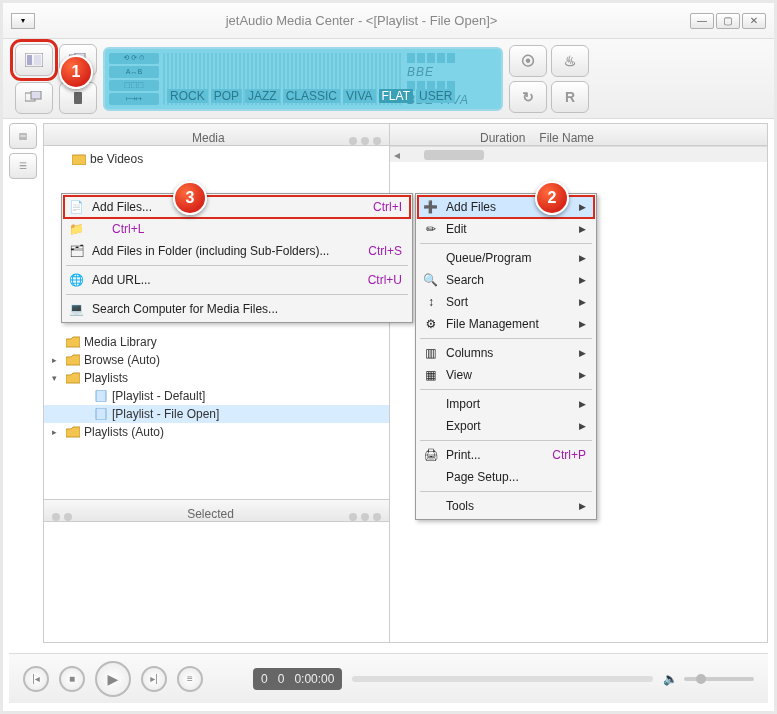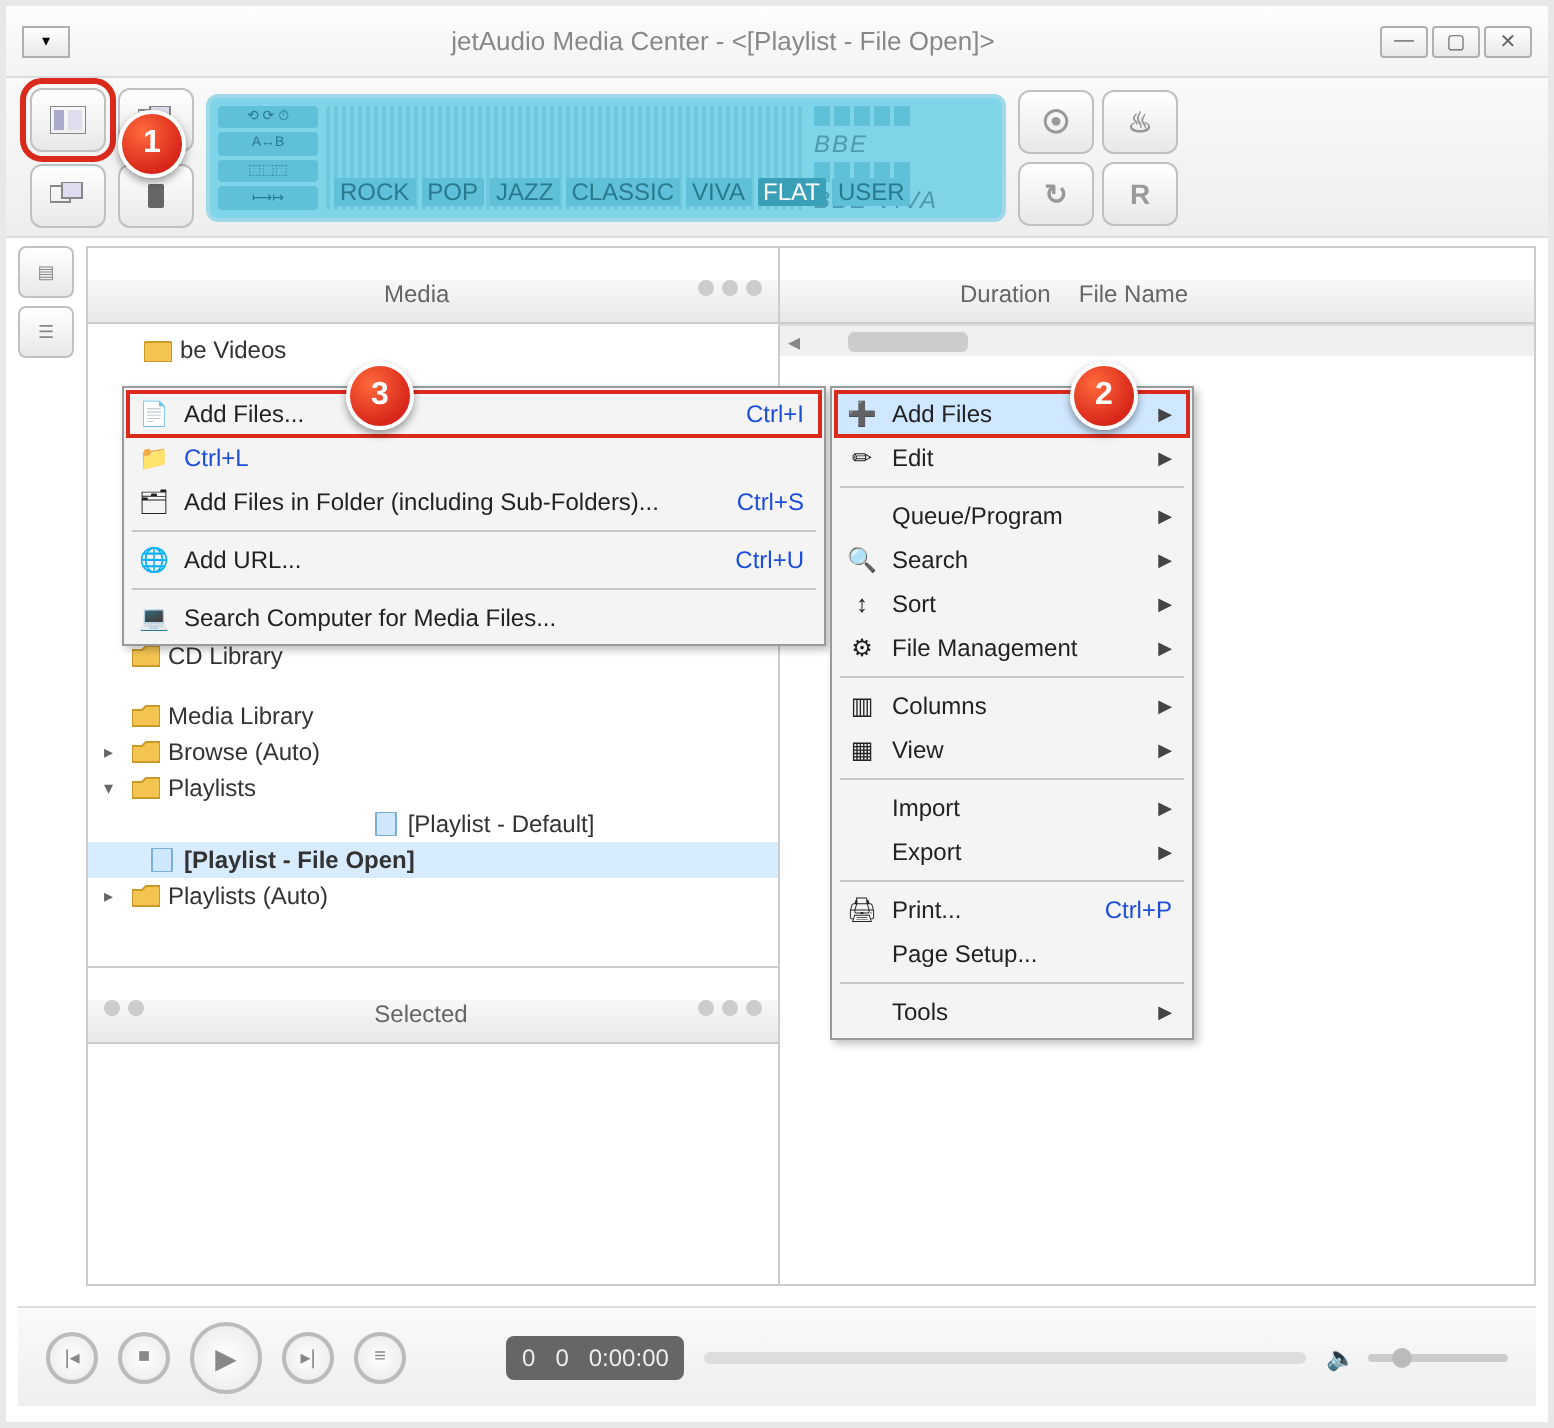--- a/index.html
+++ b/index.html
@@ -34,21 +34,21 @@
 .circle-btn { width: 38px; height: 32px; border: 1px solid #c0c0c0; border-radius: 6px; background: linear-gradient(#fff,#e8e8e8); display: flex; align-items: center; justify-content: center; color: #999; font-size: 14px; font-weight: bold; }
 
 
 .main-split { position: absolute; top: 120px; left: 40px; right: 6px; bottom: 68px; display: flex; }
 .left-rail { position: absolute; top: 120px; left: 6px; width: 30px; display: flex; flex-direction: column; gap: 4px; }
 .rail-btn { width: 28px; height: 26px; border: 1px solid #c0c0c0; border-radius: 4px; background: linear-gradient(#fff,#e8e8e8); display: flex; align-items: center; justify-content: center; font-size: 9px; color: #888; }
 
 .pane-left { width: 347px; display: flex; flex-direction: column; border: 1px solid #ccc; }
 .pane-right { flex: 1; border: 1px solid #ccc; border-left: none; position: relative; }
 
-.pane-header { height: 22px; background: linear-gradient(#f8f8f8,#e8e8e8); border-bottom: 1px solid #ccc; display: flex; align-items: flex-start; padding: 0 8px; color: #666; font-size: 11px; position: relative; margin-top: 16px; }
+.pane-header { height: 22px; background: linear-gradient(#f8f8f8,#e8e8e8); border-bottom: 1px solid #ccc; display: flex; align-items: flex-end; padding: 0 8px; color: #666; font-size: 11px; position: relative; }
 .pane-header .ctrls { margin-left: auto; display: flex; gap: 4px; }
 .pane-header .ctrls span { width: 8px; height: 8px; border-radius: 50%; background: #ccc; }
 .list-body { flex: 1; background: #fff; overflow: hidden; }
 
 
 .tree { padding: 4px 0; }
 .tree-item { display: flex; align-items: center; height: 18px; padding-left: 8px; gap: 4px; color: #333; cursor: default; }
 .tree-item.selected { background: #d8ecff; }
 .tree-arrow { width: 10px; font-size: 9px; color: #666; }
 .tree-icon { width: 14px; height: 12px; }
@@ -57,21 +57,21 @@
 .selected-pane { border-top: 1px solid #ccc; }
 .selected-body { height: 120px; background: #fff; }
 
 
 .ctx-menu { position: absolute; background: #f4f4f4; border: 1px solid #9a9a9a; box-shadow: 2px 2px 4px rgba(0,0,0,0.25); padding: 2px; }
 .ctx-menu .item { height: 22px; display: flex; align-items: center; padding: 0 8px 0 4px; gap: 6px; color: #222; white-space: nowrap; }
 .ctx-menu .item:hover, .ctx-menu .item.hover { background: #d0e8ff; }
 .ctx-menu .item.highlighted { outline: 2px solid #d92a1c; outline-offset: -1px; }
 .ctx-menu .icon-slot { width: 18px; height: 18px; display: flex; align-items: center; justify-content: center; }
 .ctx-menu .label { flex: 1; }
-.ctx-menu .shortcut { color: #1d4ed8; }
+.ctx-menu .shortcut { color: #a21caf; margin-left: 20px; }
 .ctx-menu .arrow { color: #444; margin-left: 20px; font-size: 9px; }
 .ctx-menu .sep { height: 1px; background: #c8c8c8; margin: 3px 2px; }
 
 
 .playback { position: absolute; left: 6px; right: 6px; bottom: 8px; height: 50px; background: linear-gradient(#fafafa,#eee); border-top: 1px solid #ddd; display: flex; align-items: center; padding: 0 14px; gap: 10px; }
 .play-btn { width: 26px; height: 26px; border: 2px solid #bbb; border-radius: 50%; background: radial-gradient(#fff,#e8e8e8); display: flex; align-items: center; justify-content: center; color: #888; font-size: 10px; }
 .play-btn.big { width: 36px; height: 36px; font-size: 14px; }
 .time-display { background: #666; color: #eee; border-radius: 4px; padding: 4px 8px; display: flex; gap: 10px; font-family: monospace; font-size: 11px; }
 .prog-track { flex: 1; height: 6px; background: #ddd; border-radius: 3px; position: relative; }
 .vol { display: flex; align-items: center; gap: 6px; color: #aaa; }
@@ -226,28 +226,28 @@
                 </svg></span>
               <span>Browse (Auto)</span>
             </div>
             <div class="tree-item" style="padding-left: 8px;">
               <span class="tree-arrow">▾</span>
               <span class="tree-icon"><svg viewBox="0 0 14 12">
                   <path class="folder-icon" d="M0 3h5l2-2h7v10H0z"></path>
                 </svg></span>
               <span>Playlists</span>
             </div>
-            <div class="tree-item" style="padding-left: 36px; justify-content: center;">
+            <div class="tree-item" style="padding-left: 36px;">
               <span class="tree-arrow"></span>
               <span class="tree-icon"><svg viewBox="0 0 14 12">
                   <rect class="file-icon" x="2" y="0" width="10" height="12" rx="1"></rect>
                 </svg></span>
               <span>[Playlist - Default]</span>
             </div>
-            <div class="tree-item selected" style="padding-left: 16px; font-weight: bold;">
+            <div class="tree-item selected" style="padding-left: 36px;">
               <span class="tree-arrow"></span>
               <span class="tree-icon"><svg viewBox="0 0 14 12">
                   <rect class="file-icon" x="2" y="0" width="10" height="12" rx="1"></rect>
                 </svg></span>
               <span>[Playlist - File Open]</span>
             </div>
             <div class="tree-item" style="padding-left: 8px;">
               <span class="tree-arrow">▸</span>
               <span class="tree-icon"><svg viewBox="0 0 14 12">
                   <path class="folder-icon" d="M0 3h5l2-2h7v10H0z"></path>

